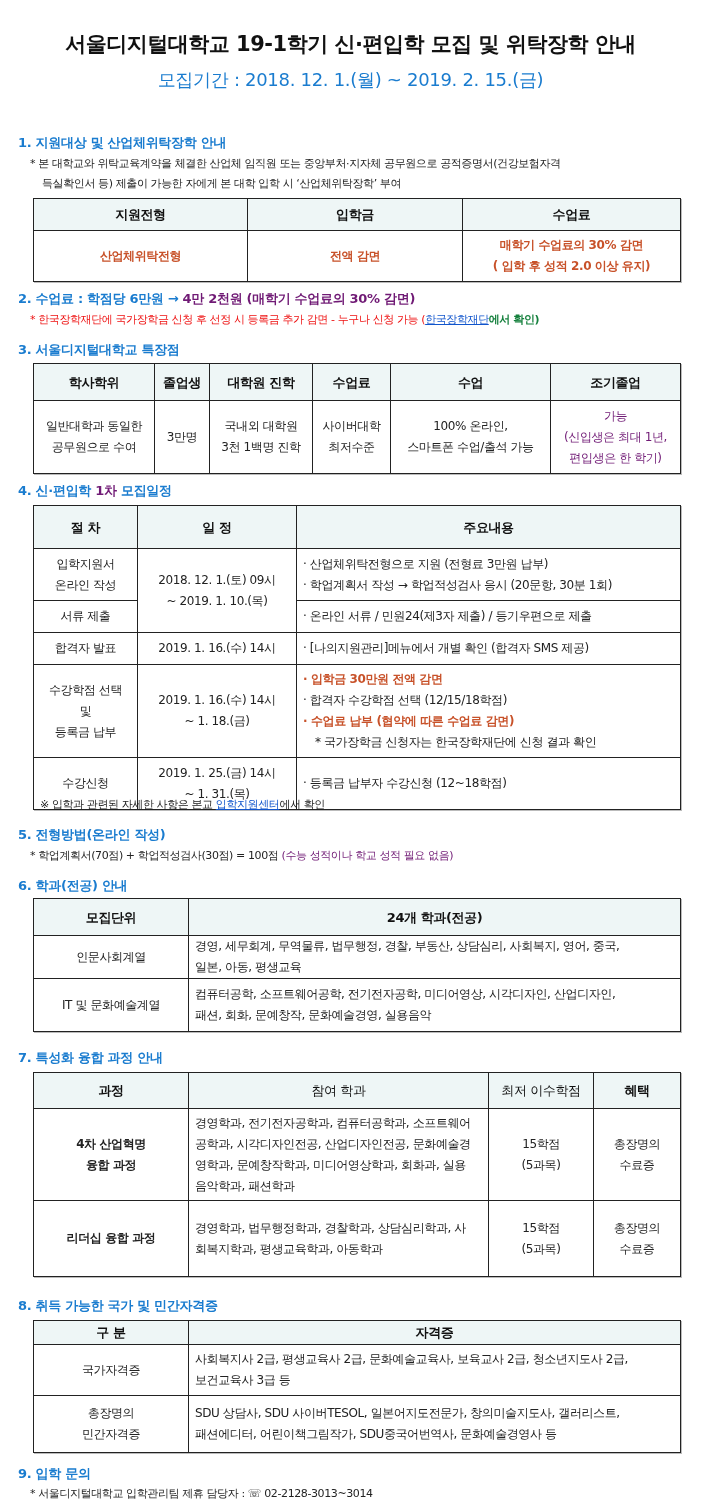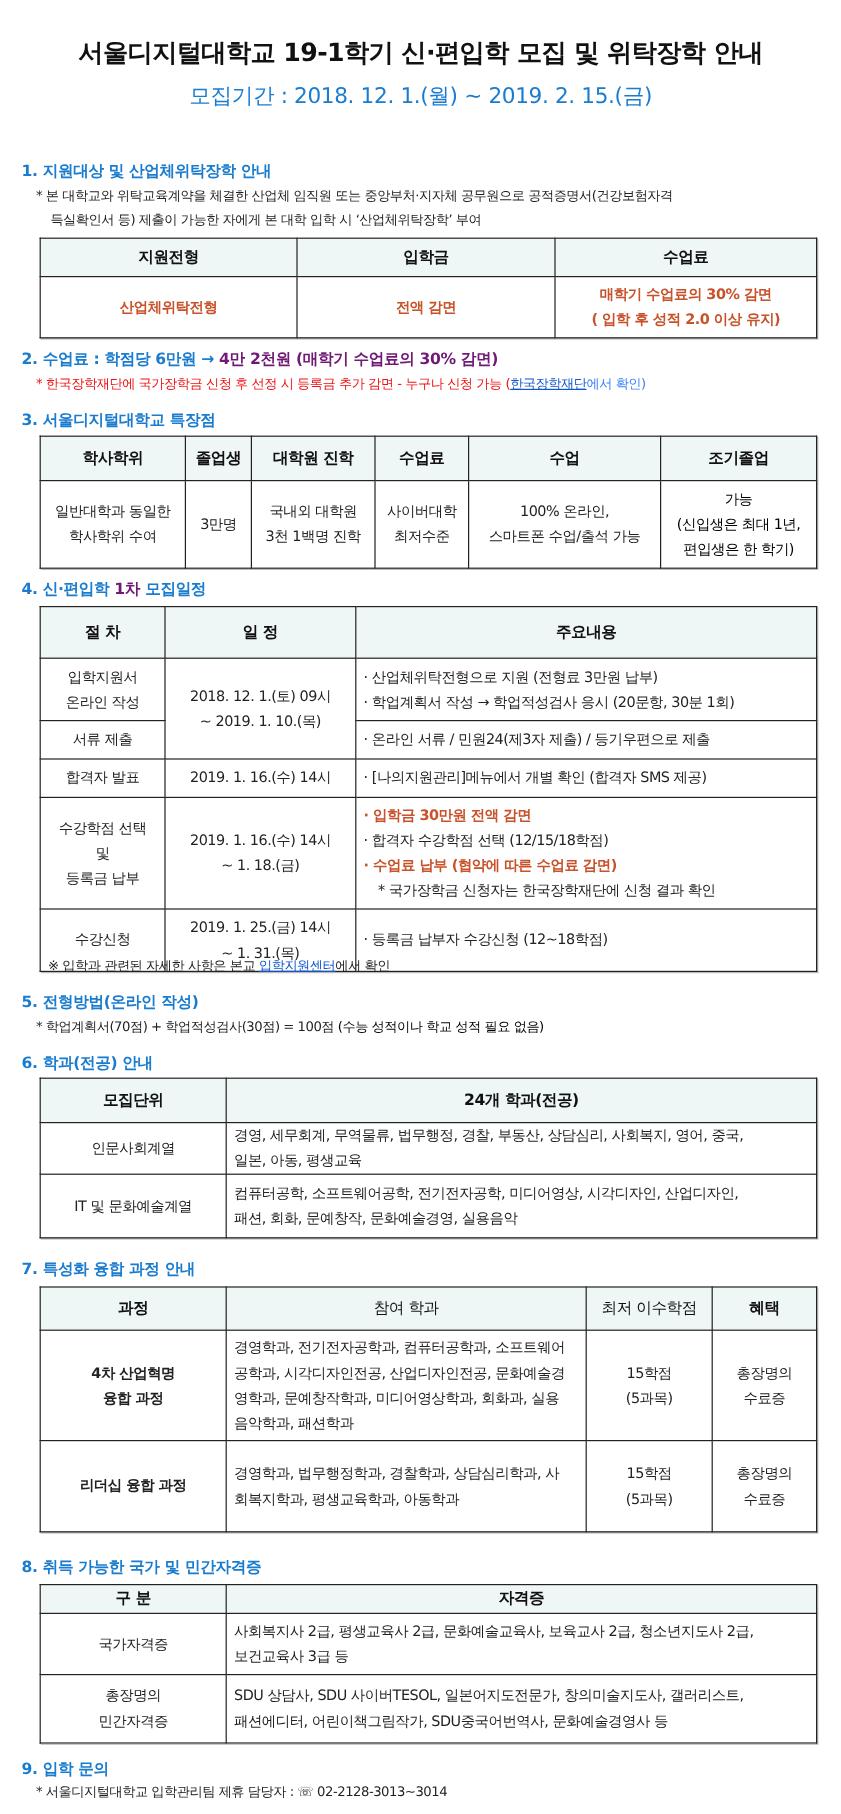--- a/index.html
+++ b/index.html
@@ -6,28 +6,28 @@
   body { width:701px; height:1512px; position:relative; overflow:hidden;
          font-family:"DejaVu Sans", "Liberation Sans", sans-serif; color:#222; }
   .abs { position:absolute; }
   .title { left:0; width:701px; top:30px; text-align:center; font-size:21px; font-weight:bold; color:#111; letter-spacing:-0.5px; }
   .subtitle { left:0; width:701px; top:68px; text-align:center; font-size:18px; color:#1a7ccf; letter-spacing:-0.3px; }
   .sec { left:18px; font-size:13px; font-weight:bold; color:#1a7ccf; letter-spacing:-0.3px; }
   .sec .red { color:#701a75; }
   .note { left:30px; font-size:11px; color:#222; letter-spacing:-0.4px; line-height:20px; }
   .note.red { color:#e11; }
   .note .link { color:#1155cc; text-decoration:underline; }
-  .note .dark { color:#3b82f6; }
+  .note .dark { color:#15803d;font-weight:bold; }
   table.t { position:absolute; left:33px; width:647px; border-collapse:collapse; table-layout:fixed;
             font-size:12px; letter-spacing:-0.4px; box-shadow:1px 1px 0 #bbb; }
   table.t th, table.t td { border:1px solid #222; text-align:center; vertical-align:middle; padding:0 6px; line-height:21px; }
   table.t th { background:#eef6f6; font-weight:bold; font-size:13px; color:#111; }
   table.t td.left { text-align:left; }
   .orange { color:#c8522a; font-weight:bold; }
-  .redtxt { color:#000000; }
+  .redtxt { color:#701a75; }
   .bold { font-weight:bold; }
 </style>
 </head>
 <body>
 
 <div class="abs title">서울디지털대학교 19-1학기 신·편입학 모집 및 위탁장학 안내</div>
 <div class="abs subtitle">모집기간 : 2018. 12. 1.(월) ~ 2019. 2. 15.(금)</div>
 
 <div class="abs sec" style="top:134px">1. 지원대상 및 산업체위탁장학 안내</div>
 <div class="abs note" style="top:154px">* 본 대학교와 위탁교육계약을 체결한 산업체 임직원 또는 중앙부처·지자체 공무원으로 공적증명서(건강보험자격</div>
@@ -77,21 +77,21 @@
     <th>학사학위</th>
     <th>졸업생</th>
     <th>대학원 진학</th>
     <th>수업료</th>
     <th>수업</th>
     <th class="redtxt">조기졸업</th>
   </tr>
   <tr style="height:73px">
     <td>
           <div>일반대학과 동일한</div>
-          <div>학사학위 수여</div>
+          <div>공무원으로 수여</div>
         </td>
     <td>3만명</td>
     <td>
           <div>국내외 대학원</div>
           <div>3천 1백명 진학</div>
         </td>
     <td>
           <div>사이버대학</div>
           <div>최저수준</div>
         </td>

